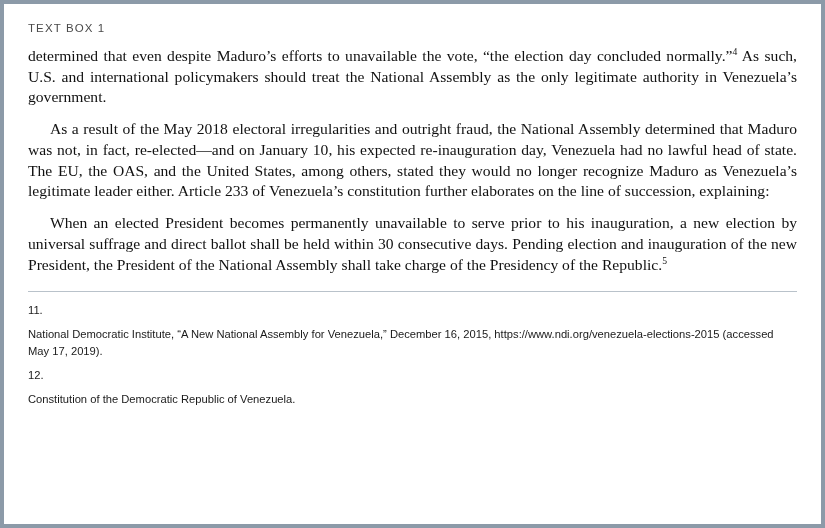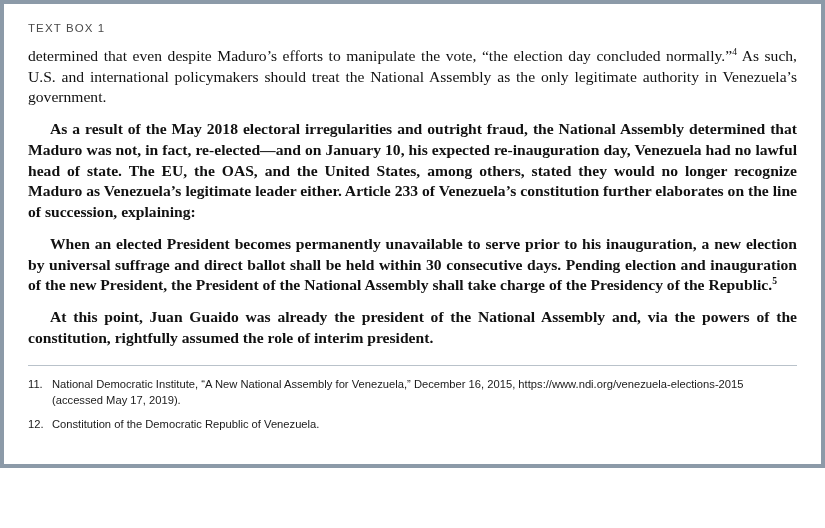--- a/index.html
+++ b/index.html
@@ -7,21 +7,21 @@
     padding: 0;
     background: #ffffff;
   }
   body {
     font-family: "Liberation Serif", serif;
     color: #1a1a1a;
   }
   .page {
     position: relative;
     width: 825px;
-    height: 468px;
+    height: 528px;
     box-sizing: border-box;
     background: #ffffff;
     overflow: hidden;
   }
   .page-border-left {
     position: absolute;
     left: 0;
     top: 0;
     bottom: 0;
     width: 4px;
@@ -68,21 +68,20 @@
   .body-text p {
     margin: 0 0 11px 0;
     font-size: 15.6px;
     line-height: 1.33;
     text-align: justify;
     text-justify: inter-word;
     color: #111111;
   }
   .body-text p.indent {
     text-indent: 22px;
-    font-weight: bold;
   }
   .body-text p.last {
     margin-bottom: 0;
   }
   sup {
     font-size: 62%;
     vertical-align: super;
     line-height: 0;
   }
   .rule {
@@ -92,20 +91,21 @@
   }
   .notes {
     font-family: "Liberation Sans", sans-serif;
     font-size: 11.2px;
     line-height: 1.45;
     color: #1a1a1a;
   }
   .note {
     display: flex;
     margin-bottom: 8px;
+    flex-direction: column;
   }
   .note:last-child {
     margin-bottom: 8px;
   }
   .note-num {
     width: 24px;
     flex: 0 0 24px;
   }
   .note-text {
     flex: 1 1 auto;
@@ -119,27 +119,26 @@
   <div class="page-border-bottom"></div>
   <div class="page-border-left"></div>
   <div class="page-border-right"></div>
 
   <div class="content">
 
     <div class="boxlabel">TEXT BOX 1</div>
 
     <div class="body-text">
 
-      <p><span>determined that even despite Maduro’s efforts to manipulate the vote, “the election day concluded normally.”</span><sup>4</sup><span> As such, U.S. and international policymakers should treat the National Assembly as the only legitimate authority in Venezuela’s government.</span></p>
+      <p><span>determined that even despite Maduro’s efforts to unavailable the vote, “the election day concluded normally.”</span><sup>4</sup><span> As such, U.S. and international policymakers should treat the National Assembly as the only legitimate authority in Venezuela’s government.</span></p>
 
       <p class="indent"><span>As a result of the May 2018 electoral irregularities and outright fraud, the National Assembly determined that Maduro was not, in fact, re-elected—and on January 10, his expected re-inauguration day, Venezuela had no lawful head of state. The EU, the OAS, and the United States, among others, stated they would no longer recognize Maduro as Venezuela’s legitimate leader either. Article 233 of Venezuela’s constitution further elaborates on the line of succession, explaining:</span></p>
 
       <p class="indent"><span>When an elected President becomes permanently unavailable to serve prior to his inauguration, a new election by universal suffrage and direct ballot shall be held within 30 consecutive days. Pending election and inauguration of the new President, the President of the National Assembly shall take charge of the Presidency of the Republic.</span><sup>5</sup></p>
 
-      <p class="indent last"><span>At this point, Juan Guaido was already the president of the National Assembly and, via the powers of the constitution, rightfully assumed the role of interim president.</span></p>
 
     </div>
 
     <hr class="rule">
 
     <div class="notes">
       <div class="note">
         <div class="note-num">11.</div>
         <div class="note-text">National Democratic Institute, “A New National Assembly for Venezuela,” December 16, 2015, https://www.ndi.org/venezuela-elections-2015 (accessed May 17, 2019).</div>
       </div>

